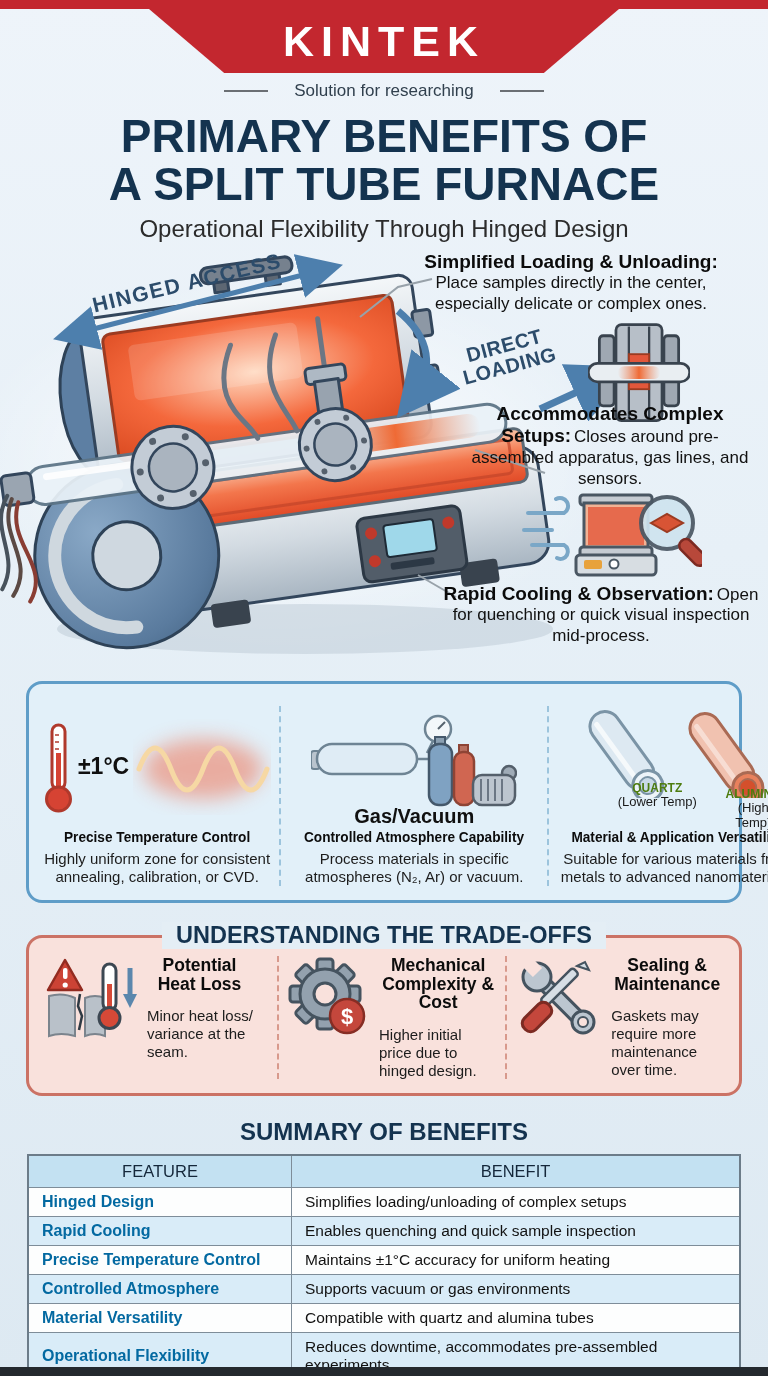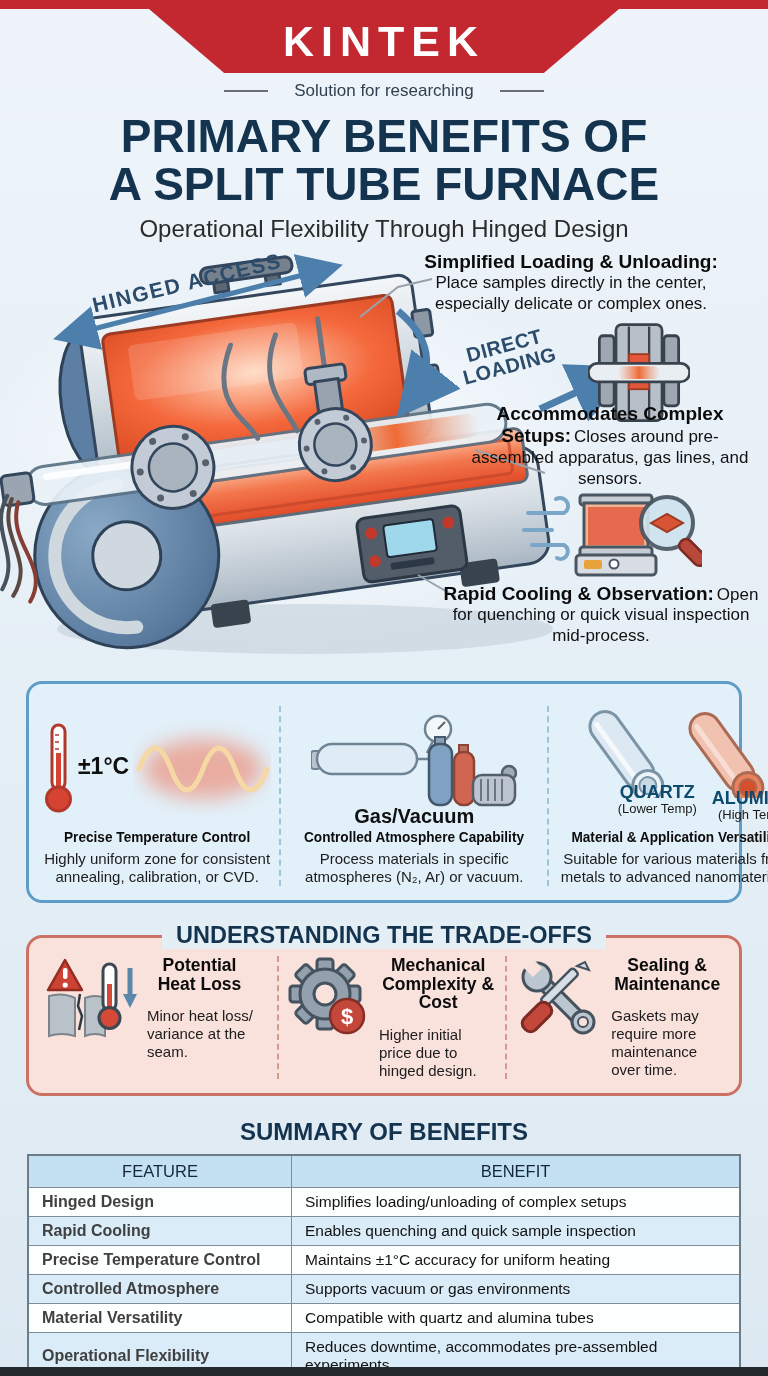--- a/index.html
+++ b/index.html
@@ -41,21 +41,21 @@
   .shared-box{margin-top:18px;background:#e2f0f9;border:3px solid #5f9dc8;}
   .shared-box .box-title{background:#e7f0f7;}
   .adv-grid{display:grid;grid-template-columns:1fr 1fr 1fr;padding:22px 6px 14px;}
   .adv-col{padding:0 8px;text-align:center;}
   .adv-col-1,.adv-col-2{border-right:2px dashed #9cc4dd;}
   .adv-icon{height:122px;display:flex;align-items:center;justify-content:flex-end;gap:4px;position:relative;}
   .adv-icon-col2{flex-direction:column;gap:0;}
   .pm-label{font-weight:800;font-size:23px;color:#101010;}
   .gas-label{font-weight:800;font-size:20px;color:#101010;margin-top:-2px;}
   .tube-label{position:absolute;text-align:center;line-height:1.12;transform:translateX(-50%);}
-  .tube-label .tl-name{font-weight:800;font-size:18px;color:#0c4a6e;}
+  .tube-label .tl-name{font-weight:800;font-size:12px;color:#4d7c0f;}
   .tube-label .tl-sub{font-size:13px;color:#1a1a1a;}
   .tl-quartz{left:100px;top:76px;}
   .tl-alumina{left:196px;top:82px;}
   .adv-title{font-weight:800;font-size:15.5px;color:#0c0c0c;white-space:nowrap;transform:scaleX(.88);}
   .adv-body{margin-top:4px;font-size:15px;line-height:1.2;color:#1c1c1c;}
 
   .to-box{margin-top:32px;background:#f9e1dc;border:3px solid #cb7265;}
   .to-box .box-title{background:#e4eef5;}
   .to-grid{display:grid;grid-template-columns:1.06fr 1fr .98fr;padding:18px 8px 14px;}
   .to-item{display:flex;align-items:flex-start;gap:8px;padding:0 8px;}
@@ -65,21 +65,21 @@
   .to-title-1{max-width:105px;}
   .to-title-2{max-width:175px;}
   .to-title-3{max-width:135px;}
   .to-body{margin-top:14px;font-size:15px;line-height:1.18;color:#1c1c1c;max-width:180px;}
 
   
   .summary-title{margin-top:22px;text-align:center;font-size:24px;font-weight:800;color:#14334f;}
   table.summary{width:714px;margin:8px auto 0;border-collapse:collapse;border:2.5px solid #6c7c89;}
   table.summary th,table.summary td{border:1.6px solid #7e8d99;padding:5px 13px;text-align:left;}
   table.summary th{background:#c3e1f2;text-align:center;font-size:16.5px;font-weight:400;color:#14273a;padding:6px 10px;}
-  td.feat{width:236px;font-weight:800;font-size:16px;color:#404040;margin-left:11px;}
+  td.feat{width:236px;font-weight:800;font-size:16px;color:#0369a1;margin-left:11px;}
   td.ben{font-size:15.5px;color:#121212;}
   tbody tr:nth-child(even){background:#d9ecf8;}
   tbody tr:nth-child(odd){background:#fdfefe;}
   .bottom-bar{position:absolute;left:0;bottom:0;width:100%;height:9px;background:#24292e;}
 </style>
 </head>
 <body>
 
 <div class="poster">
 

